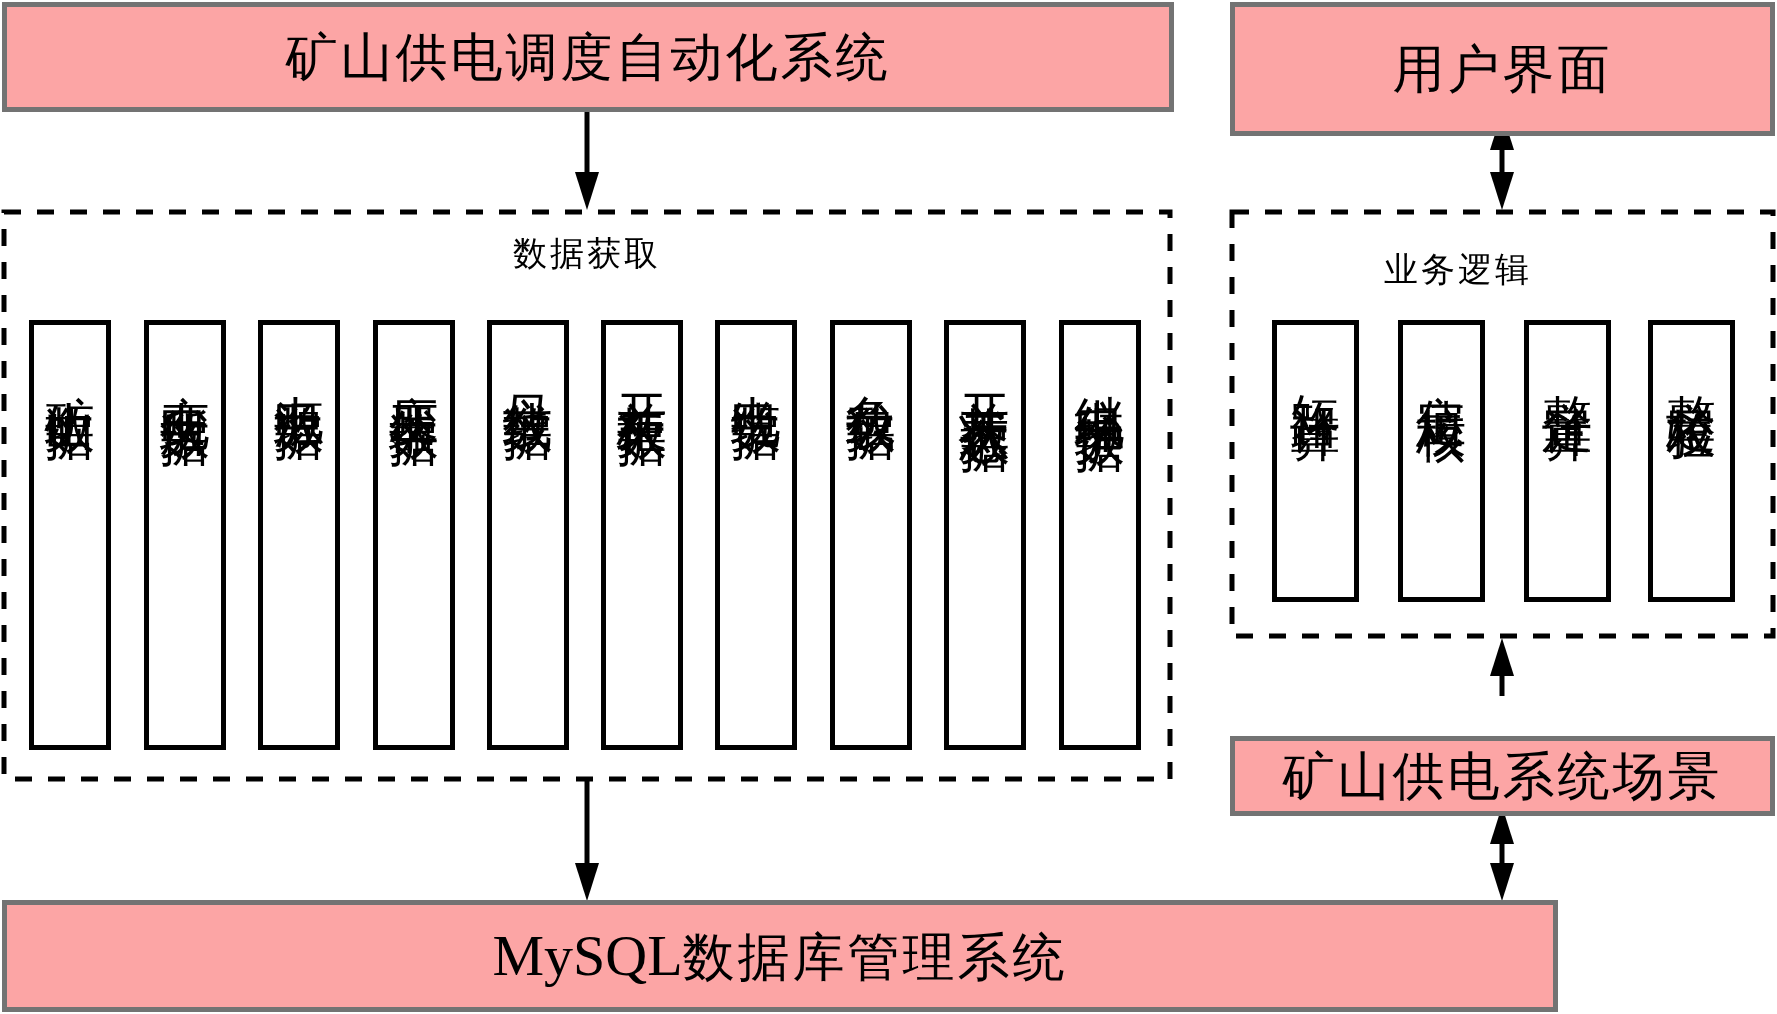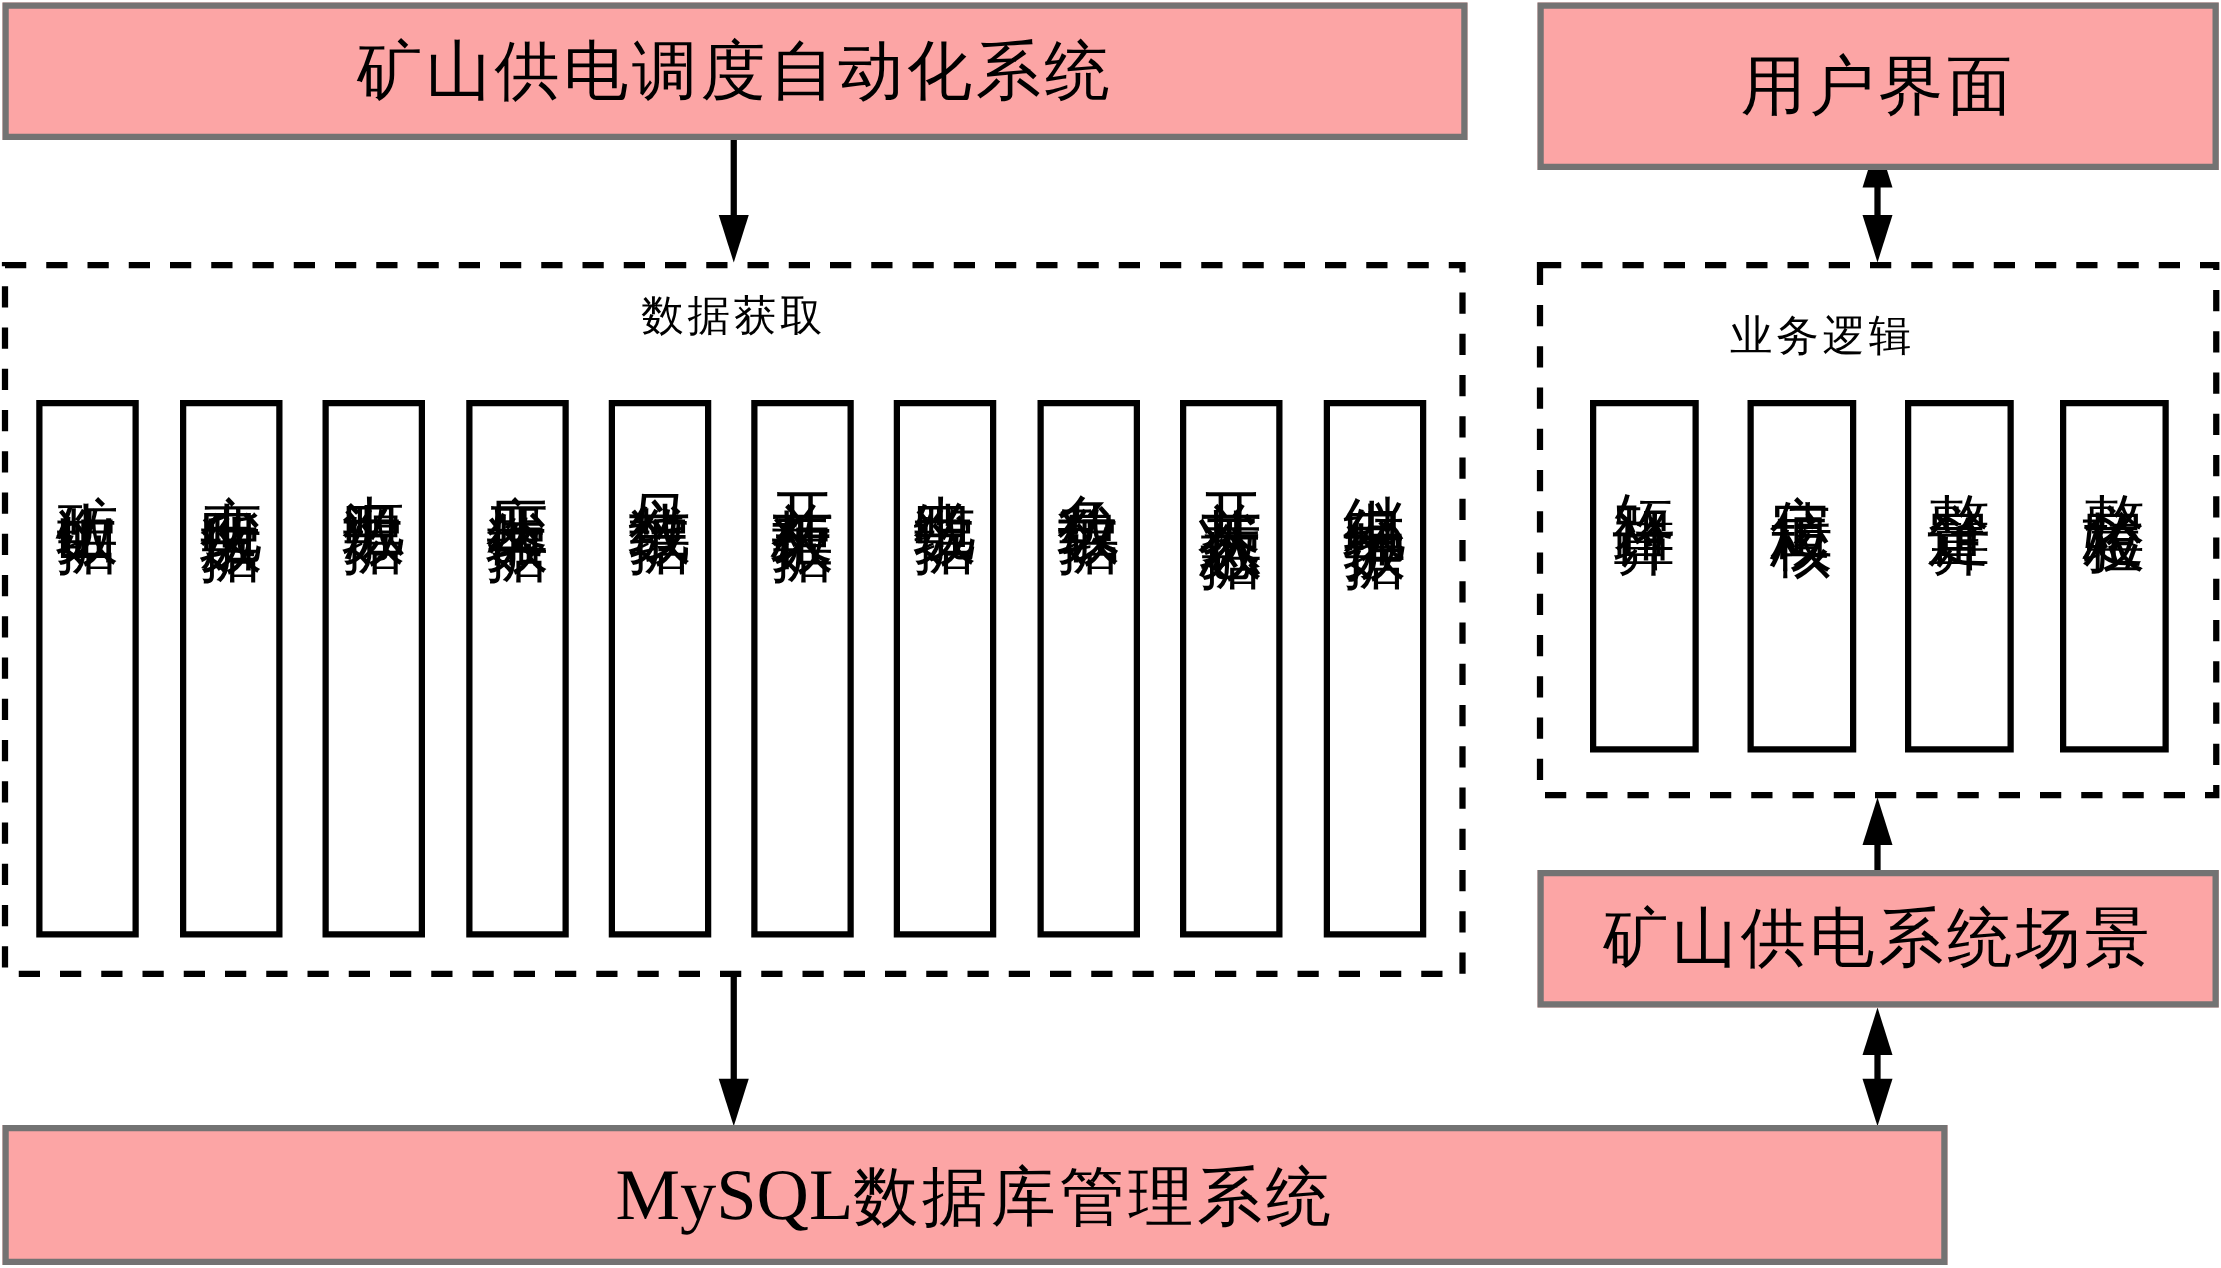--- a/index.html
+++ b/index.html
@@ -109,21 +109,21 @@
     <span class="vtext">定值校核</span>
   </div>
   <div class="vbox" style="left:1524px; top:320px; width:87px; height:282px;">
     <span class="vtext">整定计算</span>
   </div>
   <div class="vbox" style="left:1648px; top:320px; width:87px; height:282px;">
     <span class="vtext">整定校验</span>
   </div>
 </div>
 
-<div class="box" style="left:1230px; top:696px; width:545px; height:110px;">
+<div class="box" style="left:1230px; top:736px; width:545px; height:80px;">
   <span class="htext">矿山供电系统场景</span>
 </div>
 
 <div class="box" style="left:2px; top:900px; width:1556px; height:112px;">
   <span class="htext">
     <span class="mysql-latin">MySQL</span><span>数据库管理系统</span>
   </span>
 </div>
 
 </body></html>

